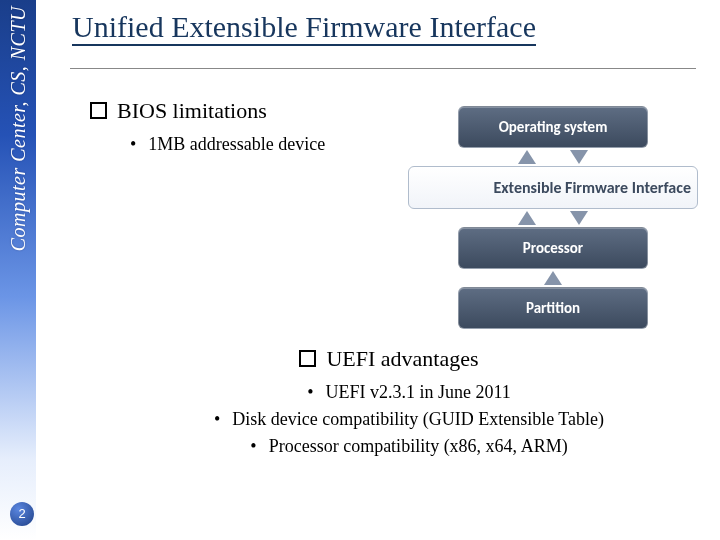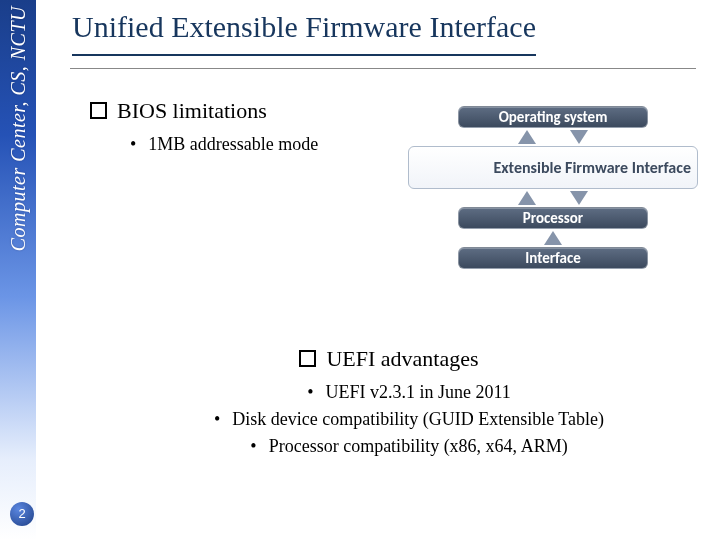--- a/index.html
+++ b/index.html
@@ -16,42 +16,42 @@
     font-style: italic; font-family: "Times New Roman", serif;
     color: #ffffff; font-size: 20px; letter-spacing: 0.5px;
     white-space: nowrap;
     text-shadow: 0 0 2px rgba(0,0,40,.3);
   }
   .content { position: absolute; left: 36px; top: 0; right: 0; bottom: 0; }
   .title {
     position: absolute; left: 36px; top: 10px;
     font-size: 30px; color: #17365d; font-family: "Times New Roman", serif;
   }
-  .title .underline { border-bottom: 2px solid #17365d; display: inline; padding-bottom: 11px; }
+  .title .underline { border-bottom: 2px solid #17365d; display: inline; padding-bottom: 1px; }
   .hr { position: absolute; left: 34px; right: 24px; top: 68px; height: 1px; background: #888; }
 
   .sect { position: absolute; left: 54px; right: 32px; }
   .sect h2 { font-size: 22px; font-weight: 400; }
   .bullet-box::before {
     content: ""; display: inline-block; width: 13px; height: 13px;
     border: 2px solid #000; margin-right: 10px; transform: translateY(1px);
   }
   .sub { margin-left: 40px; margin-top: 10px; font-size: 18px; }
   .sub li { list-style: none; margin: 6px 0; }
   .sub li::before { content: "•"; margin-right: 12px; }
 
   .diagram { position: absolute; right: 22px; top: 106px; width: 290px; }
   .layer {
     width: 100%; border-radius: 6px; text-align: center;
     font-family: Calibri, Arial, sans-serif; font-weight: 600;
     color: #fff; padding: 9px 6px; font-size: 17px;
     border: 1px solid rgba(255,255,255,.35);
   }
   .layer.dark   { background: linear-gradient(#5e6d83, #3c4a5e); box-shadow: inset 0 1px 0 rgba(255,255,255,.25); }
-  .layer.small  { width: 190px; margin: 0 auto; padding: 1px; font-size: 15px; }
+  .layer.small  { width: 190px; margin: 0 auto; padding: 11px; font-size: 15px; }
   .layer.light  { background: linear-gradient(#ffffff, #f1f4f9); color: #3c4a5e; border: 1px solid #b0bccc; font-size: 16px; padding: 11px 6px; text-align: right; }
   .arrow-gap { display:flex; justify-content:center; gap: 34px; margin: 2px 0; }
   .arrow {
     width: 0; height: 0; border-left: 9px solid transparent; border-right: 9px solid transparent;
   }
   .arrow.up   { border-bottom: 14px solid #8694aa; }
   .arrow.down { border-top: 14px solid #8694aa; }
   .arrow-single { display:flex; justify-content:center; margin: 2px 0; }
 
   .page-num {
@@ -72,40 +72,40 @@
   <div class="content">
 
     <div class="title">
       <span class="underline">Unified Extensible Firmware Interface</span>
     </div>
     <div class="hr"></div>
 
     <div class="sect" style="top:98px; width:340px;">
       <h2 class="bullet-box">BIOS limitations</h2>
       <ul class="sub">
-        <li>1MB addressable mode</li>
+        <li>1MB addressable device</li>
       </ul>
     </div>
 
     <div class="diagram">
       <div class="layer dark small">Operating system</div>
       <div class="arrow-gap">
         <div class="arrow up"></div>
         <div class="arrow down"></div>
       </div>
       <div class="layer light">Extensible Firmware Interface</div>
       <div class="arrow-gap">
         <div class="arrow up"></div>
         <div class="arrow down"></div>
       </div>
       <div class="layer dark small">Processor</div>
       <div class="arrow-single">
         <div class="arrow up"></div>
       </div>
-      <div class="layer dark small">Interface</div>
+      <div class="layer dark small">Partition</div>
     </div>
 
     <div class="sect" style="top:346px;text-align:center;">
       <h2 class="bullet-box">UEFI advantages</h2>
       <ul class="sub">
         <li>UEFI v2.3.1 in June 2011</li>
         <li>Disk device compatibility (GUID Extensible Table)</li>
         <li>Processor compatibility (x86, x64, ARM)</li>
       </ul>
     </div>

